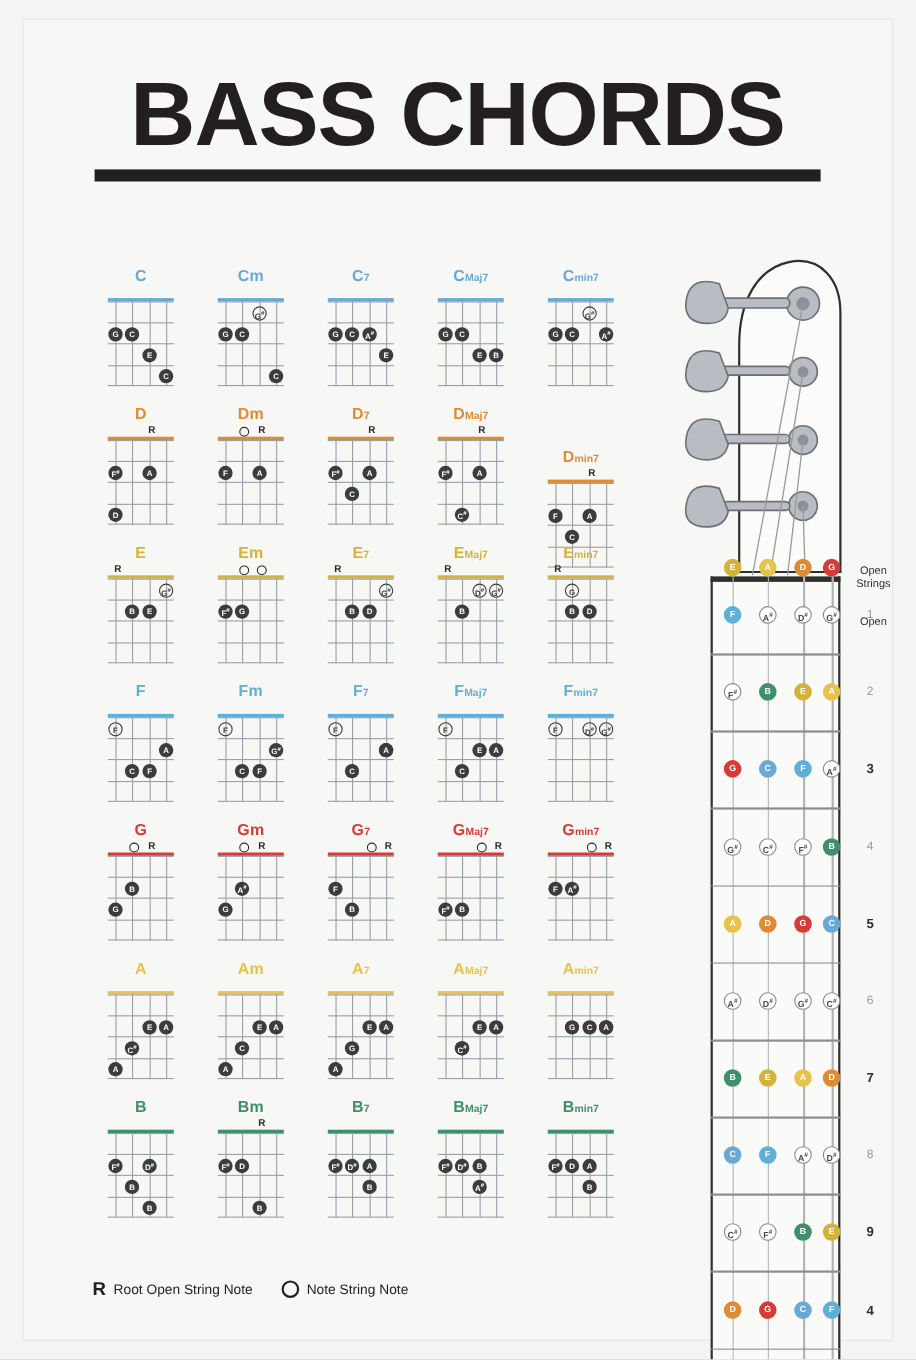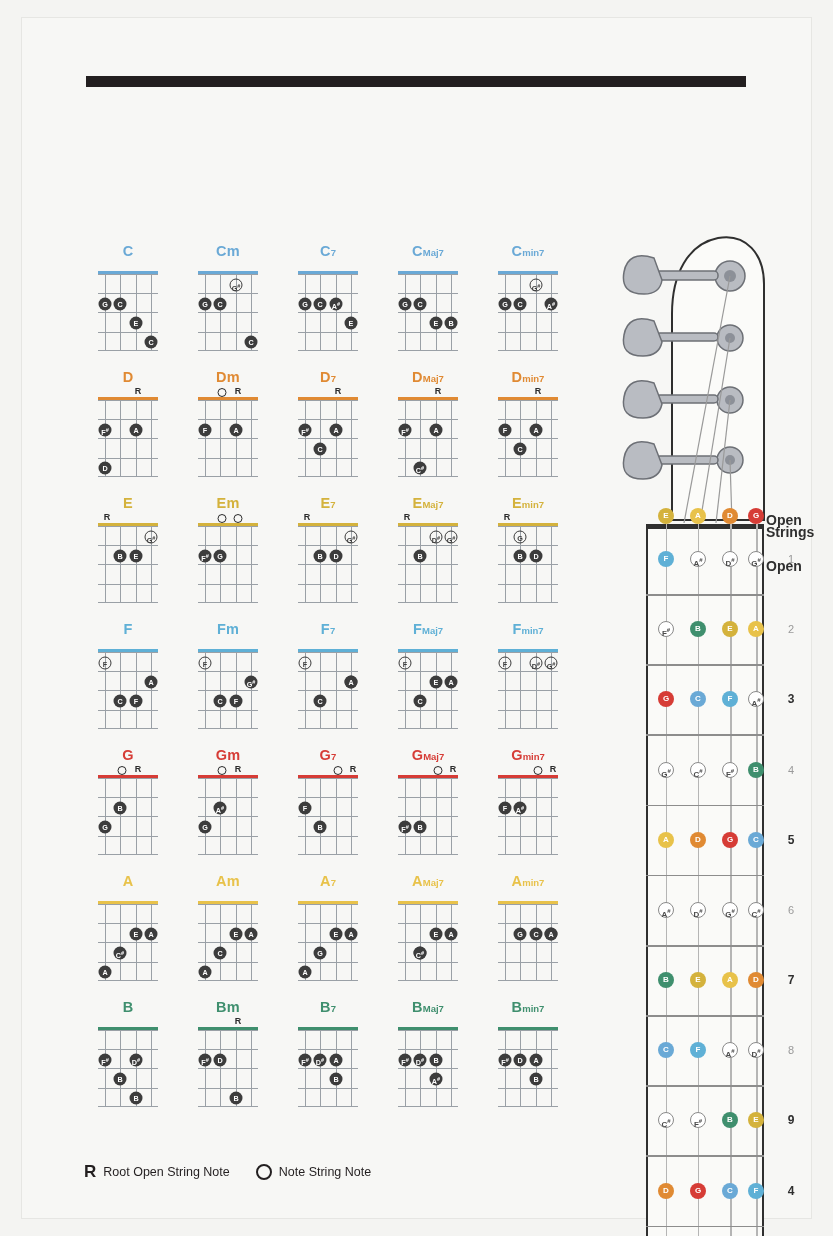--- a/index.html
+++ b/index.html
@@ -116,36 +116,37 @@
   .nut-bar{position:absolute;left:0;top:0;width:100%;height:5px;background:#2f2f2f;}
   .note{
     position:absolute;width:16px;height:16px;border-radius:50%;
     font-size:8px;font-weight:bold;color:#fff;line-height:16px;text-align:center;
     transform:translate(-50%,-50%);
     box-sizing:border-box;
   }
   .note sup{font-size:6px;vertical-align:super;}
   .note.hollow{background:#fff;color:#4a4a4a;border:1.5px solid #8a8a8a;}
   #open-strings-label,#frets-label{
-    position:absolute;right:0;
-    font-size:14px;font-weight:bold;color:#2f2f2f;line-height:12px;
+    position:absolute;right:0;text-align:center;
+    font-size:10px;font-weight:normal;color:#2f2f2f;line-height:12px;
   }
   .fret-num{
     position:absolute;font-size:11px;color:#9a9a9a;text-align:center;width:26px;
     transform:translateY(-50%);
   }
   .fret-num.bold{color:#2f2f2f;font-weight:bold;font-size:12px;}
 </style>
 </head>
 <body>
 
 <div id="poster">
   <div id="sheet">
 
     <div id="title-block">
+      <div id="title">BASS CHORDS</div>
       <div id="title-rule"></div>
     </div>
 
     <div id="chord-grid">
         <div class="chord-row">
           <div class="chord-cell">
             <div class="chord-name" style="color: rgb(106, 169, 214);">C</div>
             <div class="markers-top"></div>
             <div class="fretbox">
               <div class="nut" style="background: rgb(106, 169, 214);"></div>
@@ -342,21 +343,21 @@
                 <div class="hline" style="top: 38.4px;"></div>
                 <div class="hline" style="top: 57.6px;"></div>
                 <div class="hline" style="top: 76px;"></div>
               </div>
               <div class="dot" style="left: 7px; top: 33px;">F<sup>#</sup></div>
               <div class="dot" style="left: 38px; top: 33px;">A</div>
               <div class="dot" style="left: 22px; top: 71px;">C<sup>#</sup></div>
             </div>
           </div>
           <div class="chord-cell">
-            <div class="chord-name" style="color: rgb(224, 138, 51);">D<span class="sup">min7</span></div>
+            <div class="chord-name" style="color: rgb(224, 138, 51); margin-top: 39px;">D<span class="sup">min7</span></div>
             <div class="markers-top">
               <div class="mt" style="left: 58px;">R</div>
             </div>
             <div class="fretbox">
               <div class="nut" style="background: rgb(224, 138, 51);"></div>
               <div class="grid-lines">
                 <div class="vline" style="left: 7px;"></div>
                 <div class="vline" style="left: 22px;"></div>
                 <div class="vline" style="left: 38px;"></div>
                 <div class="vline" style="left: 53px;"></div>

